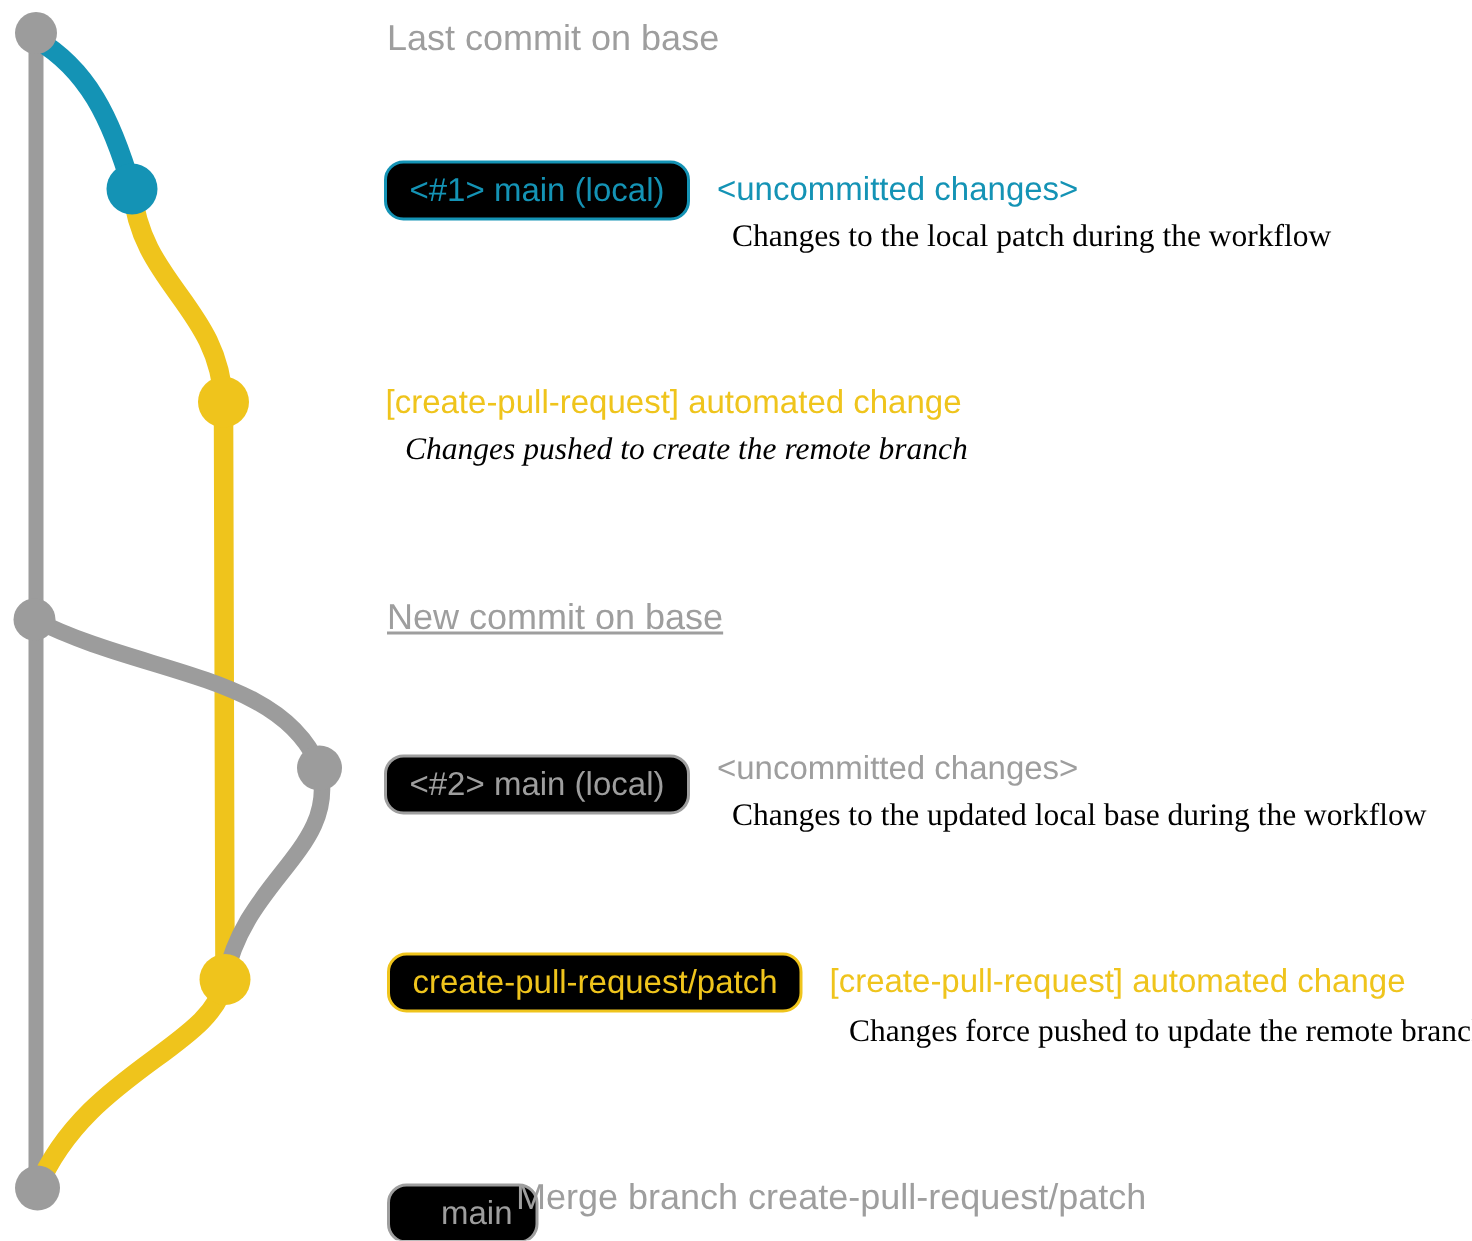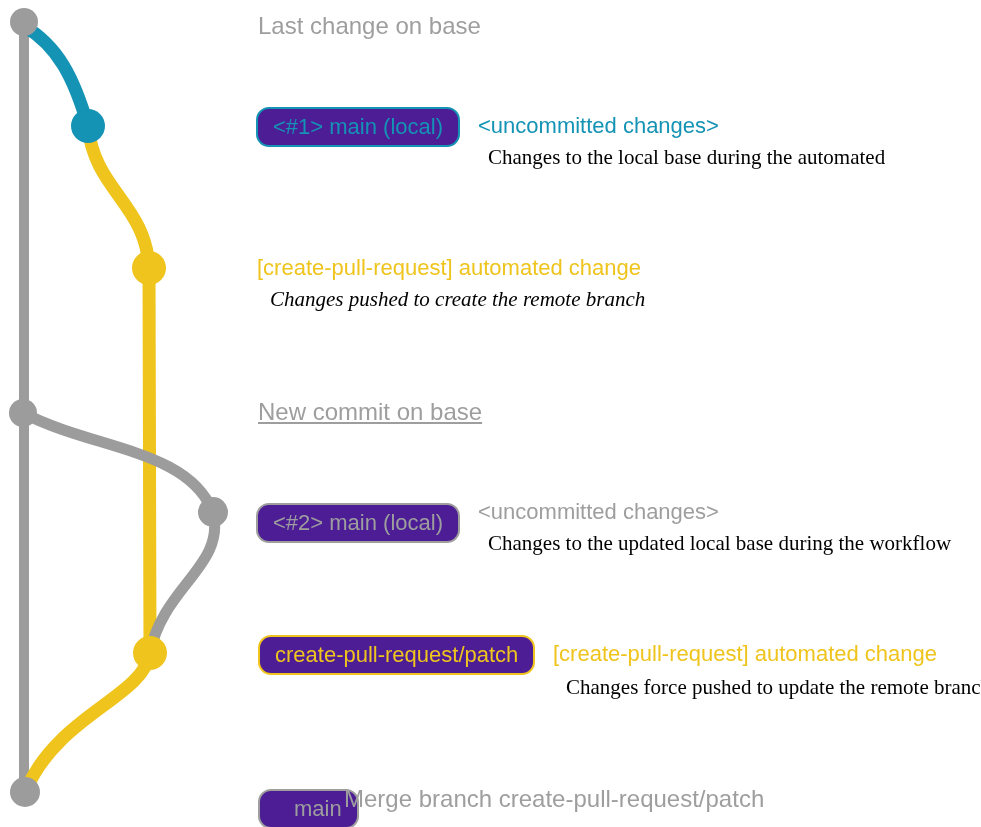--- a/index.html
+++ b/index.html
@@ -30,21 +30,21 @@
     font-weight: 400;
   }
   .badge {
     display: inline-flex;
     align-items: center;
     justify-content: center;
     border-radius: 13px;
     border: 2px solid;
     padding: 5px 15px;
     font-size: 22px;
-    background: #4c1d95;
+    background: #000000;
   }
   .badge-blue  { border-color: var(--branch_blue);  color: var(--branch_blue); }
   .badge-gray  { border-color: var(--label_gray);   color: var(--label_gray); margin-top: 11px; }
   .badge-yellow{ border-color: var(--branch_yellow);color: var(--branch_yellow); }
 
   .note-blue   { color: var(--branch_blue);   font-size: 22px; }
   .note-gray   { color: var(--label_gray);    font-size: 22px; }
   .note-yellow { color: var(--branch_yellow); font-size: 22px; }
 
   .desc {
@@ -74,25 +74,25 @@
 
     <circle cx="24" cy="22" r="14" fill="var(--branch_gray)"></circle>
     <circle cx="88" cy="126" r="17" fill="var(--branch_blue)"></circle>
     <circle cx="149" cy="268" r="17" fill="var(--branch_yellow)"></circle>
     <circle cx="23" cy="413" r="14" fill="var(--branch_gray)"></circle>
     <circle cx="213" cy="512" r="15" fill="var(--branch_gray)"></circle>
     <circle cx="150" cy="653" r="17" fill="var(--branch_yellow)"></circle>
     <circle cx="25" cy="792" r="15" fill="var(--branch_gray)"></circle>
   </svg>
 
-  <div class="abs heading-gray" style="left:258px; top:12px;">Last change on base</div>
+  <div class="abs heading-gray" style="left:258px; top:12px;">Last commit on base</div>
 
   <div class="abs badge badge-blue" style="left:256px; top:107px;">&lt;#1&gt; main (local)</div>
   <div class="abs note-blue" style="left:478px; top:113px;">&lt;uncommitted changes&gt;</div>
-  <div class="abs desc" style="left:488px; top:145px;">Changes to the local base during the automated</div>
+  <div class="abs desc" style="left:488px; top:145px;">Changes to the local patch during the workflow</div>
 
   <div class="abs note-yellow" style="left:257px; top:255px;">[create-pull-request] automated change</div>
   <div class="abs desc" style="left:270px; top:287px;font-style:italic;">Changes pushed to create the remote branch</div>
 
   <div class="abs heading-gray" style="left:258px; top:398px;text-decoration:underline;">New commit on base</div>
 
   <div class="abs badge badge-gray" style="left:256px; top:492px;">&lt;#2&gt; main (local)</div>
   <div class="abs note-gray" style="left:478px; top:499px;">&lt;uncommitted changes&gt;</div>
   <div class="abs desc" style="left:488px; top:531px;">Changes to the updated local base during the workflow</div>
 

